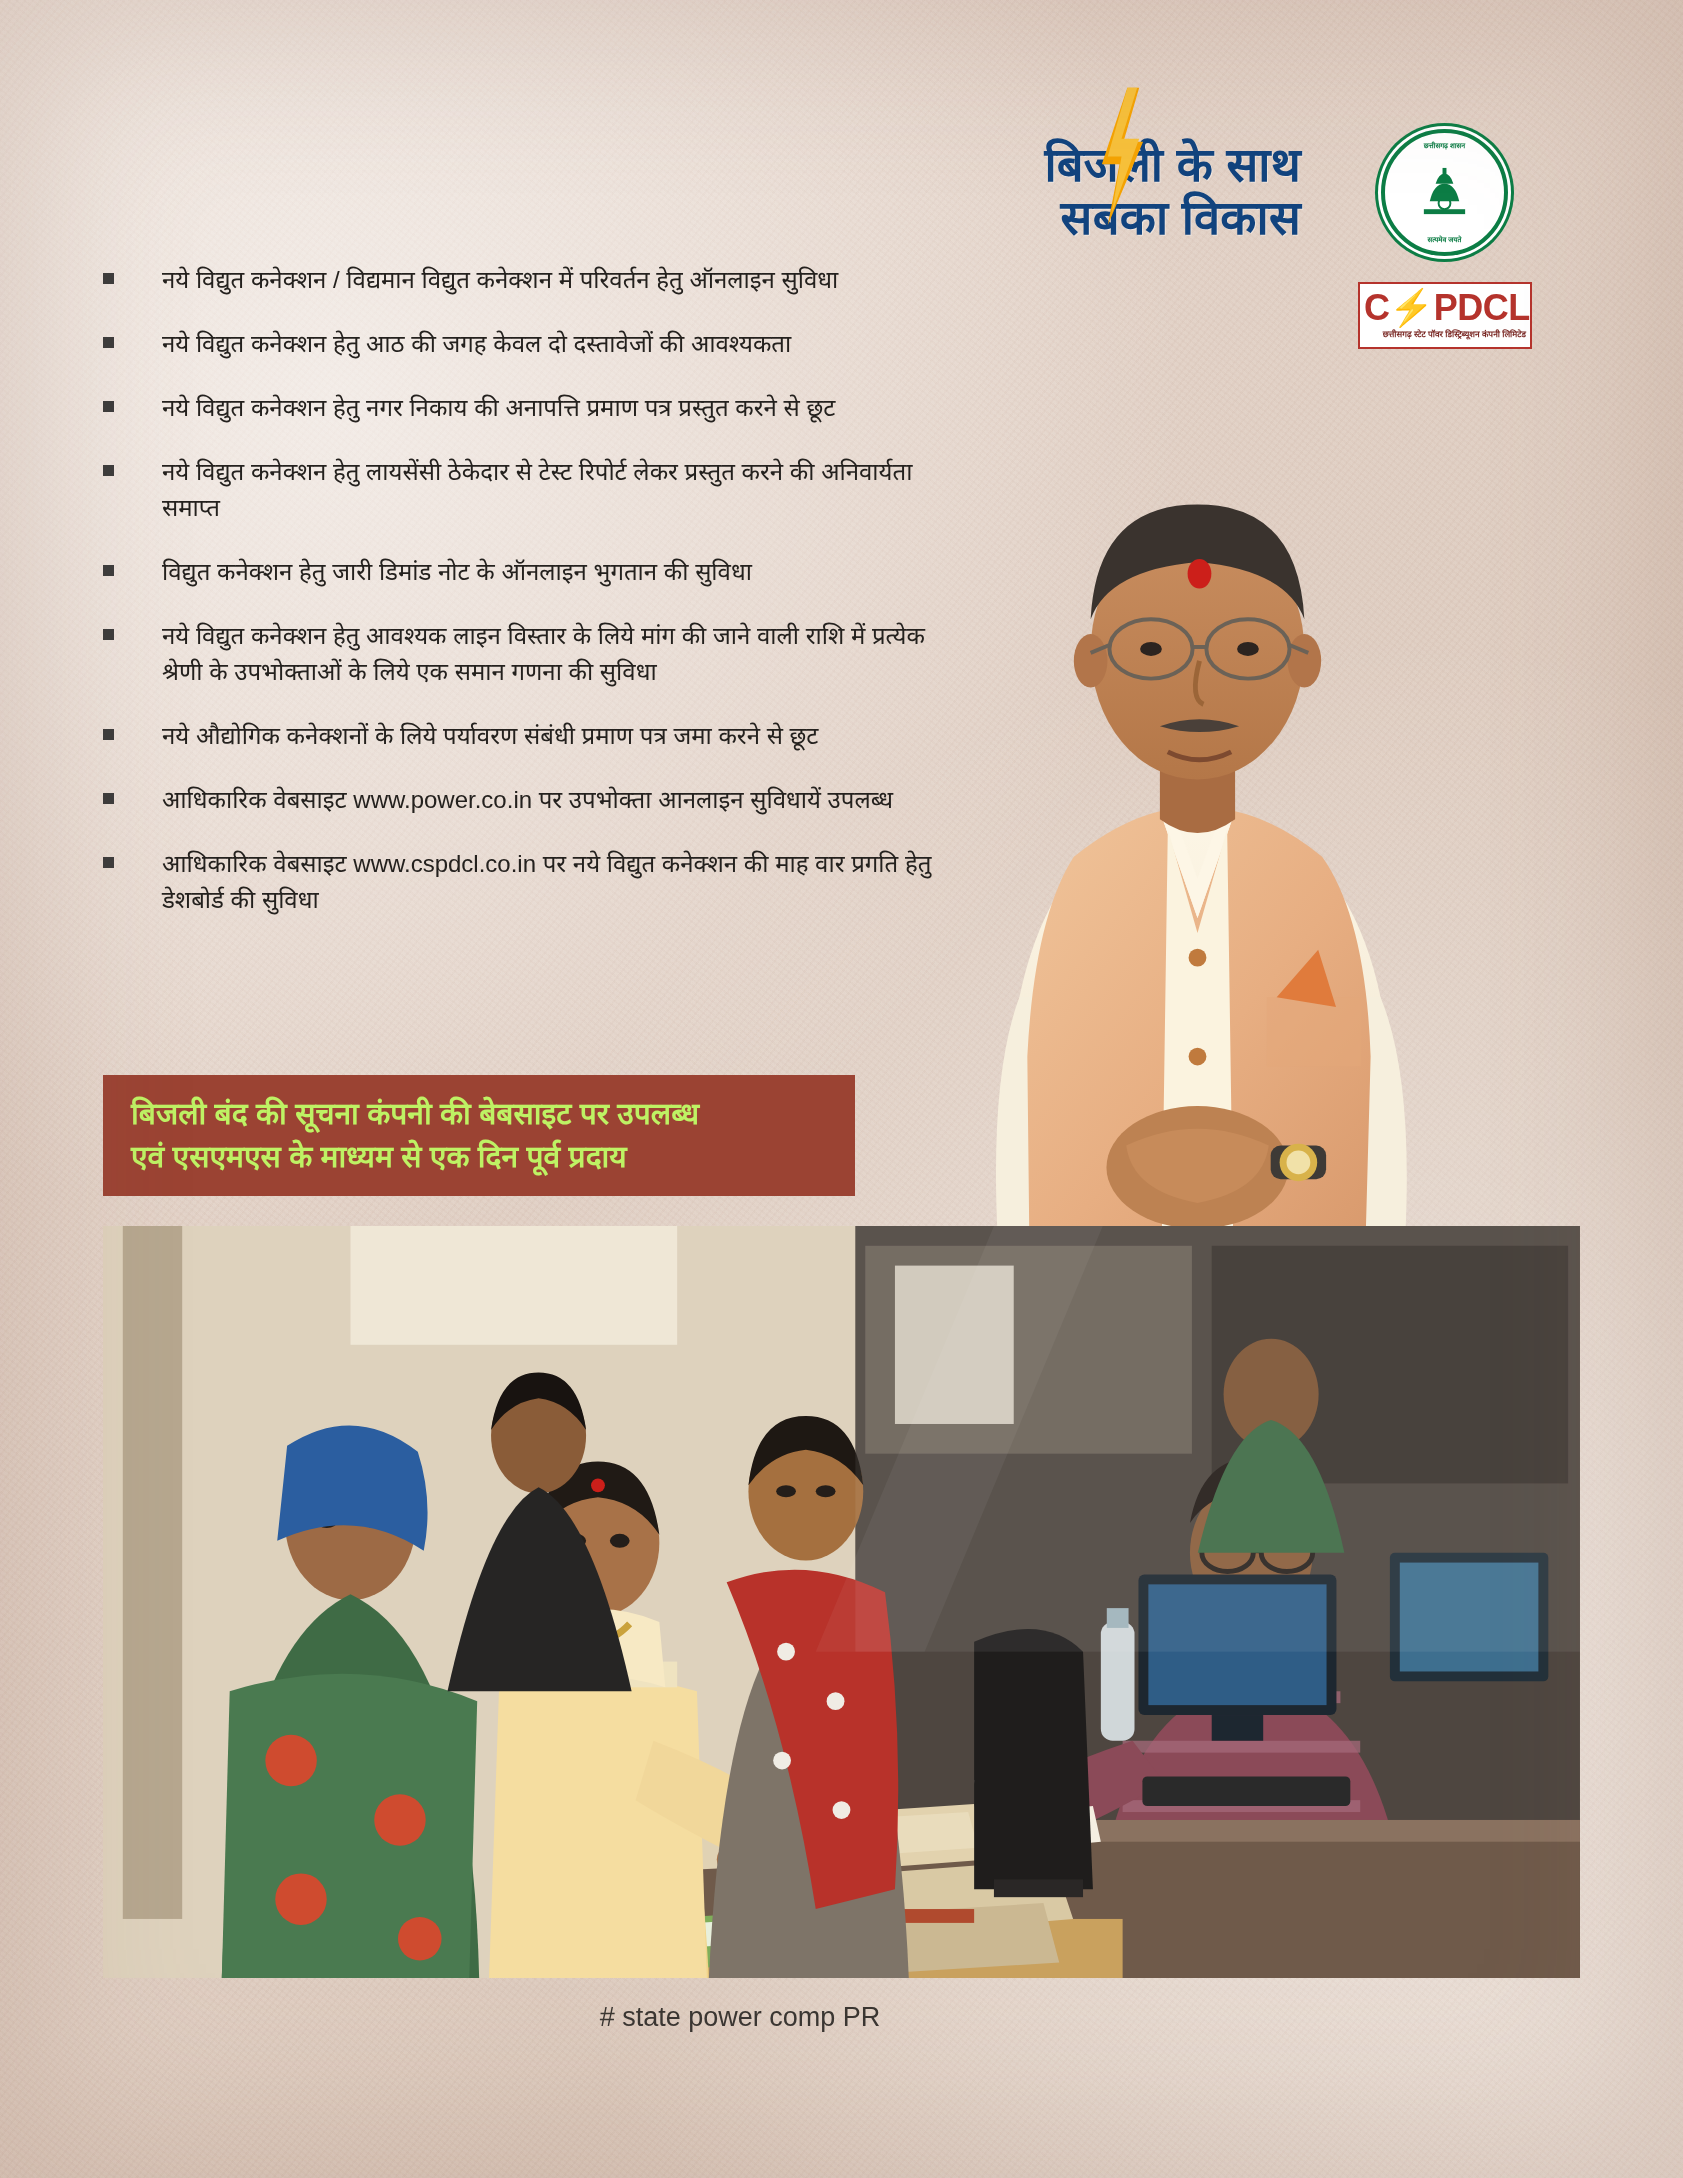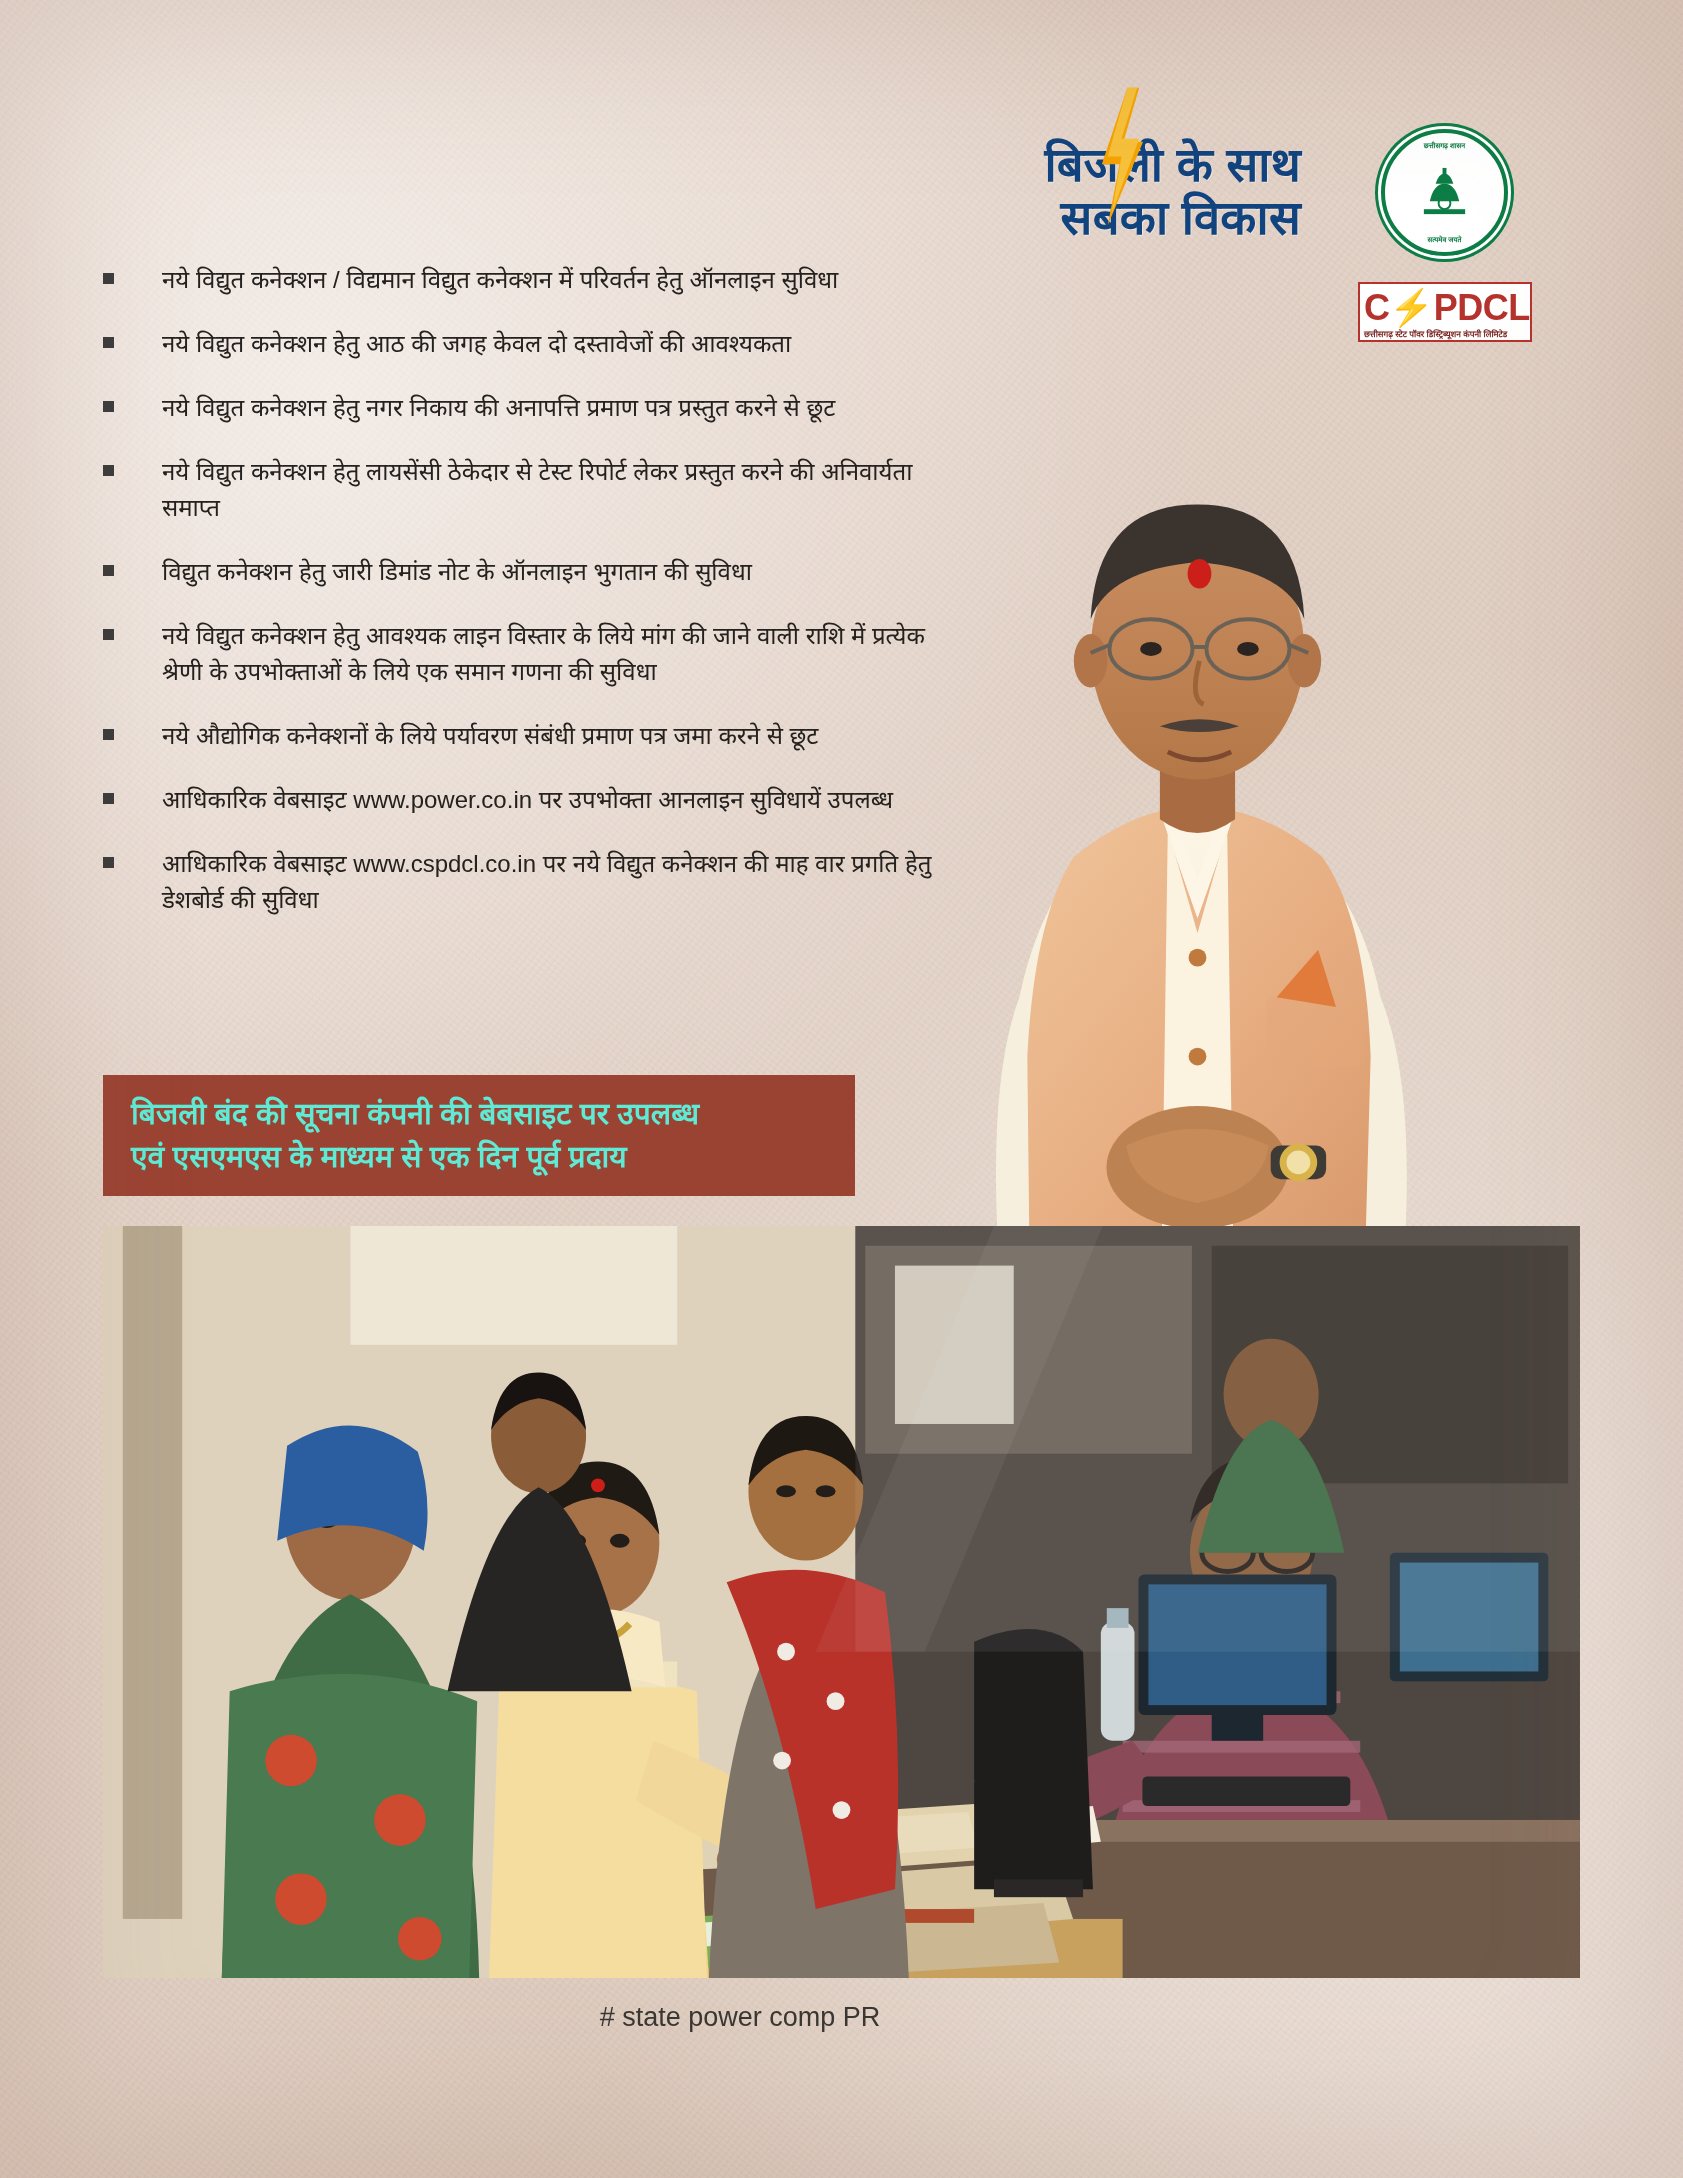--- a/index.html
+++ b/index.html
@@ -96,23 +96,23 @@
   .emblem .rt-bottom { bottom: 8px; }
 
   
   .cspdcl {
     position: absolute;
     left: 1358px;
     top: 282px;
     width: 174px;
     background: #ffffff;
     border: 2px solid #b5332c;
-    padding: 6px 4px 0 4px;
+    padding: 6px 4px 7px 4px;
     box-sizing: border-box;
-    text-align: left;
+    text-align: right;
   }
   .cspdcl-main {
     font-size: 36px;
     font-weight: 700;
     color: #b5332c;
     letter-spacing: -0.5px;
     line-height: 1;
     white-space: nowrap;
   }
   .cspdcl-main .bolt-letter { color: #f2a100; }
@@ -170,21 +170,21 @@
     top: 1075px;
     width: 752px;
     min-height: 121px;
     background: #9b4333;
     display: flex;
     align-items: center;
     padding: 12px 28px;
     box-sizing: border-box;
   }
   .banner-text {
-    color: #5eead4;
+    color: #bef264;
     font-size: 30px;
     font-weight: 700;
     line-height: 1.42;
   }
 
   
   .bottom-photo {
     position: absolute;
     left: 103px;
     top: 1226px;

